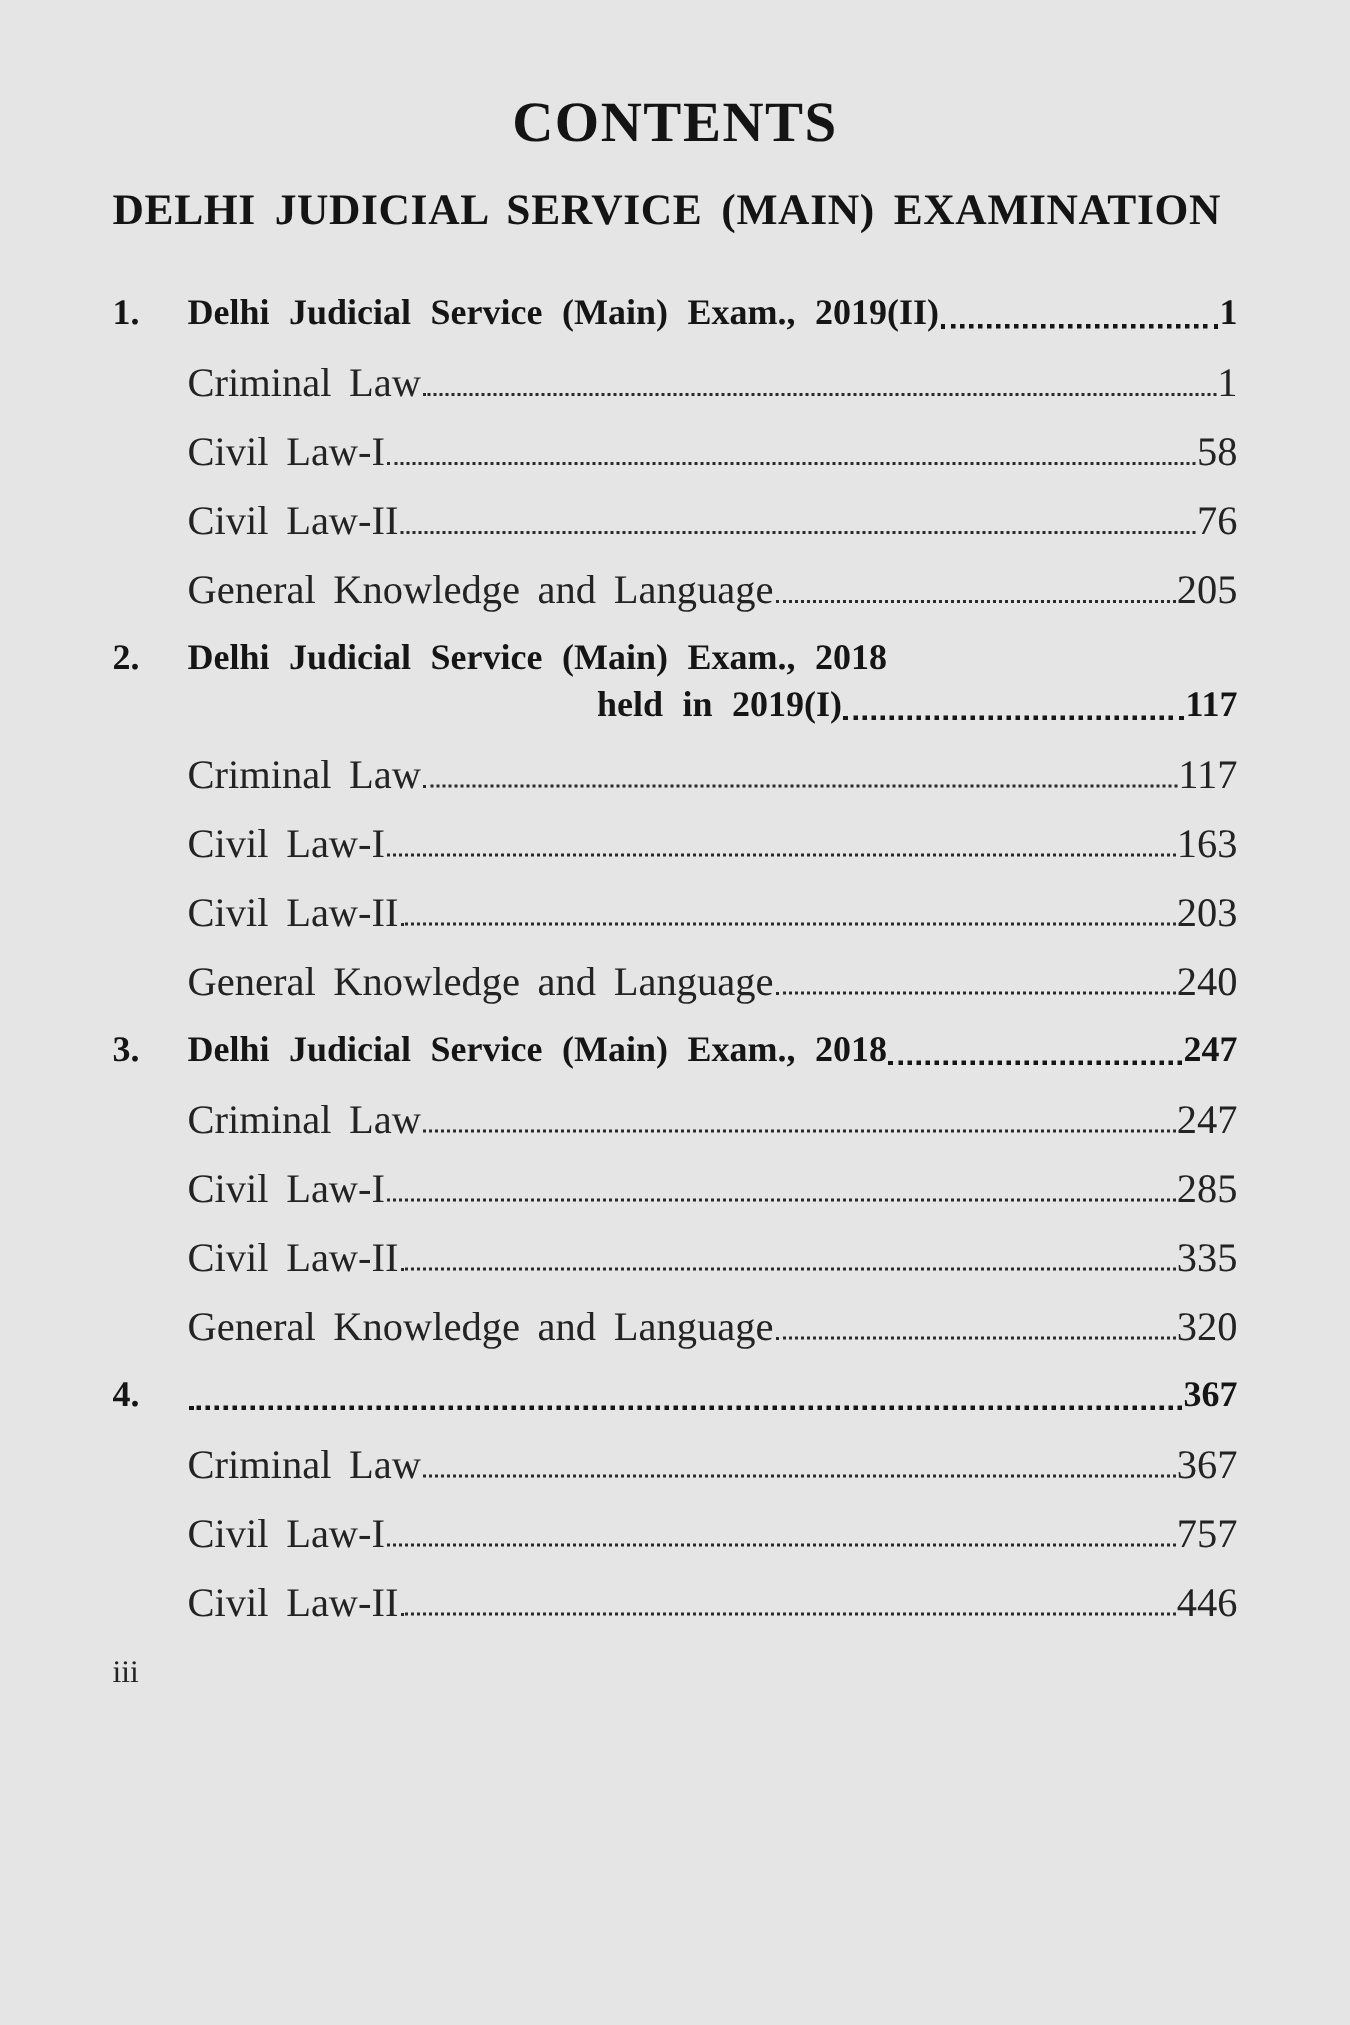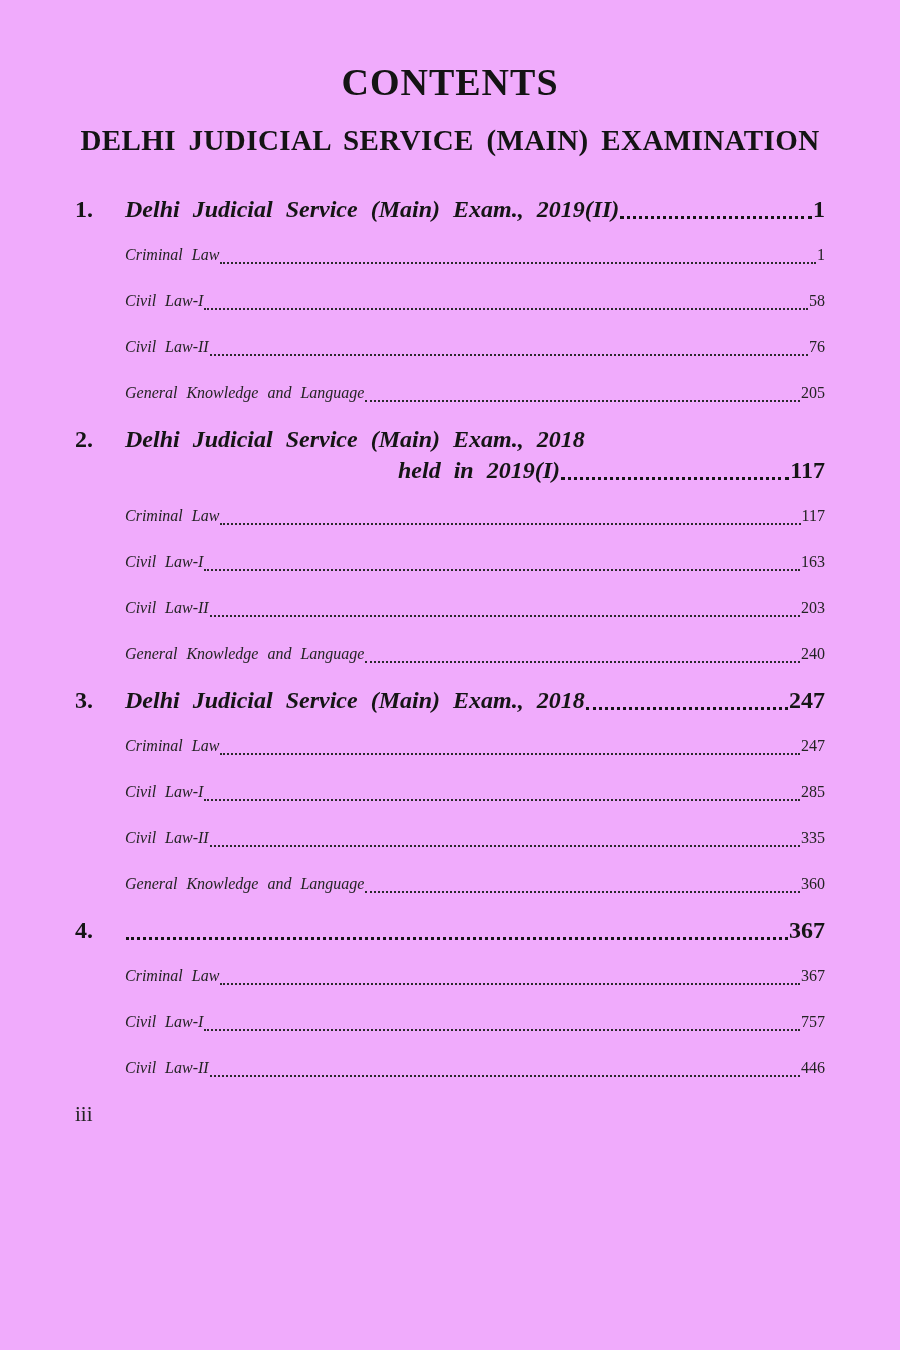--- a/index.html
+++ b/index.html
@@ -1,39 +1,39 @@
 <!DOCTYPE html>
 <html><head>
 <meta charset="utf-8">
 <style>
   html, body { margin: 0; padding: 0; background: #ffffff; }
   .page {
     position: relative;
     width: 900px;
     height: 1350px;
-    background: #f0abfc;
+    background: #e5e5e5;
     box-sizing: border-box;
     padding: 62px 75px 0 75px;
     font-family: "Liberation Serif", serif;
     color: #1a1a1a;
     overflow: hidden;
   }
   
   .title {
     margin: 0;
     text-align: center;
     font-size: 38px;
     line-height: 1.1;
     font-weight: bold;
     letter-spacing: 1px;
     color: #141414;
   }
   .heading {
     margin: 21px 0 0 0;
-    text-align: center;
+    text-align: left;
     font-size: 29px;
     line-height: 1.1;
     font-weight: bold;
     word-spacing: 5px;
     letter-spacing: 0.4px;
     color: #141414;
   }
   .subtitle {
     margin: 21px 0 0 0;
     text-align: center;
@@ -54,27 +54,27 @@
     line-height: 28px;
     margin-bottom: 18px;
   }
   .row.main {
     font-weight: bold;
     font-size: 24px;
     word-spacing: 7px;
     color: #151515;
   }
   .row.sub {
-    font-size: 16px;
+    font-size: 27px;
     word-spacing: 5px;
     padding-left: 50px;
     color: #232323;
   }
   .num { flex: none; width: 50px; }
-  .t { white-space: nowrap; font-style: italic; }
+  .t { white-space: nowrap; }
   .dots {
     flex: 1;
     align-self: flex-end;
     margin: 0 1px 5px 1px;
     border-bottom: 2.5px dotted #2a2a2a;
     min-width: 12px;
   }
   .row.main .dots { border-bottom: 3.2px dotted #151515; margin-bottom: 4px; }
   .pg { flex: none; white-space: nowrap; }
   
@@ -177,21 +177,21 @@
         <span class="pg">285</span>
       </div>
       <div class="row sub">
         <span class="t">Civil Law-II</span>
         <span class="dots"></span>
         <span class="pg">335</span>
       </div>
       <div class="row sub">
         <span class="t">General Knowledge and Language</span>
         <span class="dots"></span>
-        <span class="pg">360</span>
+        <span class="pg">320</span>
       </div>
     </section>
 
     <section class="entry">
       <div class="row main">
         <span class="num">4.</span>
         <span class="dots"></span>
         <span class="pg">367</span>
       </div>
       <div class="row sub">

